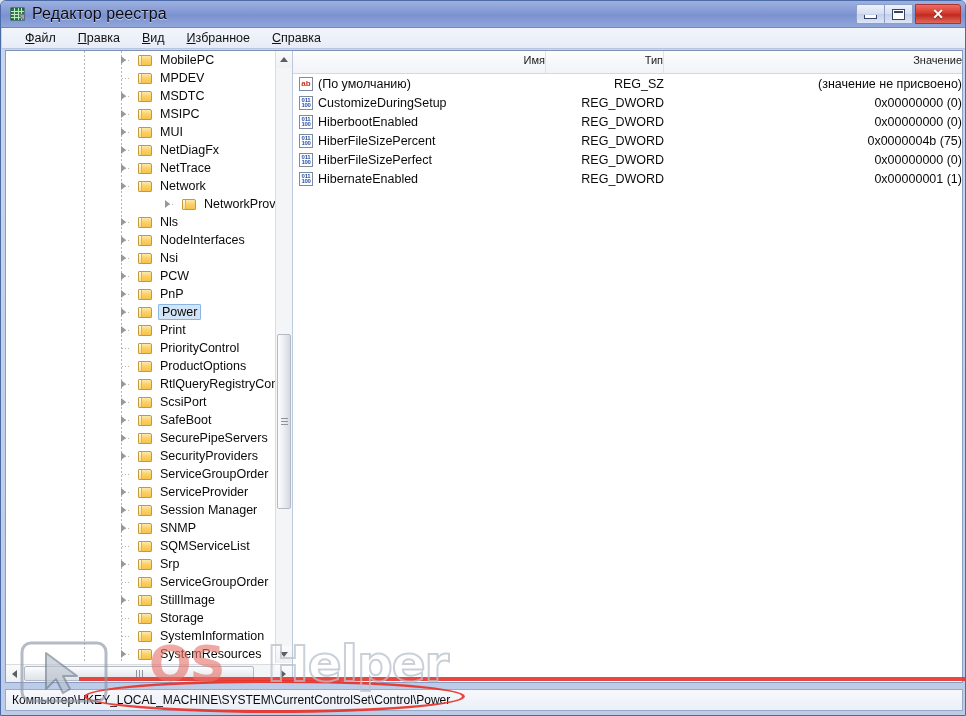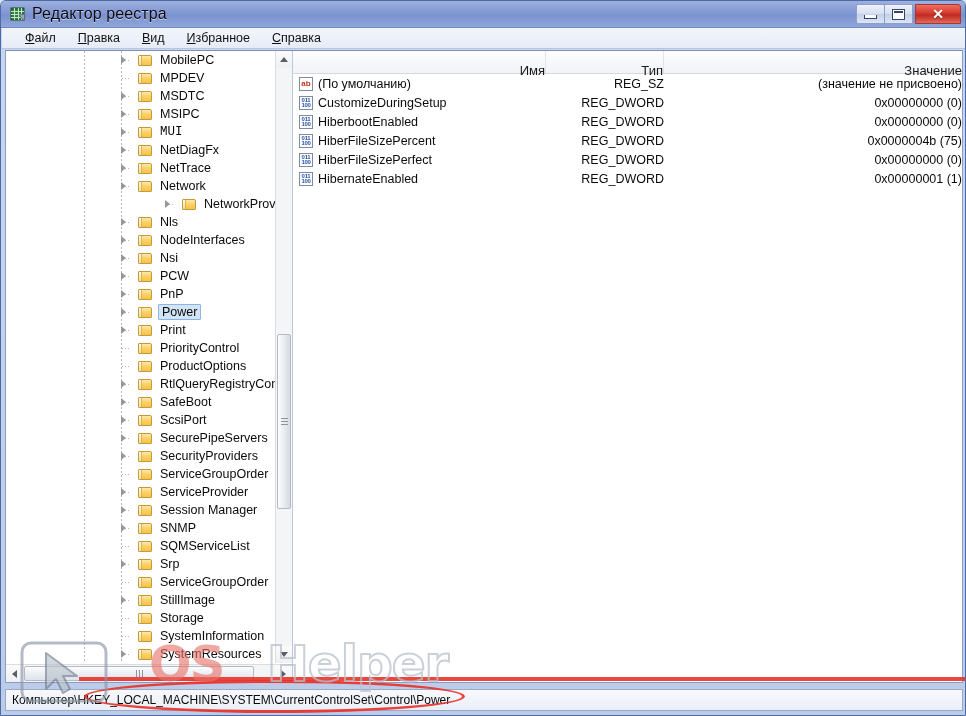--- a/index.html
+++ b/index.html
@@ -159,21 +159,21 @@
     background-image:linear-gradient(90deg,#8e949e 1px, transparent 1px);
     background-size:3px 7px;}
   
   .list-pane{position:relative;flex:1;background:#fff;overflow:hidden;}
   .lheader{
     display:flex;height:22px;
     background:linear-gradient(180deg,#fdfdfe 0%,#f1f3f7 100%);
     border-bottom:1px solid #d4d8e0;
   }
   .lh{
-    font-size:13px;color:#1a1a1a;padding:12px 0 0 8px;box-sizing:border-box;
+    font-size:11px;color:#1a1a1a;padding:3px 0 0 8px;box-sizing:border-box;
     border-right:1px solid #dfe3ea;height:22px;
   }
   .lh.c1{width:253px;} .lh.c2{width:118px;} .lh.c3{flex:1;border-right:none;}
   .lrow{display:flex;height:19px;align-items:center;font-size:12.5px;color:#0b0b0b;}
   .c-name{width:253px;display:flex;align-items:center;padding-left:6px;box-sizing:border-box;}
   .c-type{width:118px;padding-left:8px;box-sizing:border-box;}
   .c-val{flex:1;padding-left:8px;box-sizing:border-box;}
   .vicon{width:14px;height:14px;margin-right:5px;flex:none;
     border:1px solid #7e8aa0;background:#fff;box-sizing:border-box;
     font-size:7px;line-height:6px;color:#cf3b2b;font-weight:bold;
@@ -287,21 +287,21 @@
             <div class="folder"></div>
             <span class="tlabel">MSDTC</span>
           </div>
           <div class="tnode" style="padding-left: 111px;">
             <div class="connector" style="left: 116px;"></div>
             <div class="arrow has"></div>
             <div class="dashes"></div>
             <div class="folder"></div>
             <span class="tlabel">MSIPC</span>
           </div>
-          <div class="tnode" style="padding-left: 111px; font-family: Liberation Mono, monospace;">
+          <div class="tnode" style="padding-left: 111px;">
             <div class="connector" style="left: 116px;"></div>
             <div class="arrow has"></div>
             <div class="dashes"></div>
             <div class="folder"></div>
             <span class="tlabel">MUI</span>
           </div>
           <div class="tnode" style="padding-left: 111px;">
             <div class="connector" style="left: 116px;"></div>
             <div class="arrow has"></div>
             <div class="dashes"></div>
@@ -397,28 +397,28 @@
             <div class="arrow has"></div>
             <div class="dashes"></div>
             <div class="folder"></div>
             <span class="tlabel">RtlQueryRegistryConfig</span>
           </div>
           <div class="tnode" style="padding-left: 111px;">
             <div class="connector" style="left: 116px;"></div>
             <div class="arrow has"></div>
             <div class="dashes"></div>
             <div class="folder"></div>
+            <span class="tlabel">ScsiPort</span>
+          </div>
+          <div class="tnode" style="padding-left: 111px;">
+            <div class="connector" style="left: 116px;"></div>
+            <div class="arrow has"></div>
+            <div class="dashes"></div>
+            <div class="folder"></div>
             <span class="tlabel">SafeBoot</span>
-          </div>
-          <div class="tnode" style="padding-left: 111px;">
-            <div class="connector" style="left: 116px;"></div>
-            <div class="arrow has"></div>
-            <div class="dashes"></div>
-            <div class="folder"></div>
-            <span class="tlabel">ScsiPort</span>
           </div>
           <div class="tnode" style="padding-left: 111px;">
             <div class="connector" style="left: 116px;"></div>
             <div class="arrow has"></div>
             <div class="dashes"></div>
             <div class="folder"></div>
             <span class="tlabel">SecurePipeServers</span>
           </div>
           <div class="tnode" style="padding-left: 111px;">
             <div class="connector" style="left: 116px;"></div>

